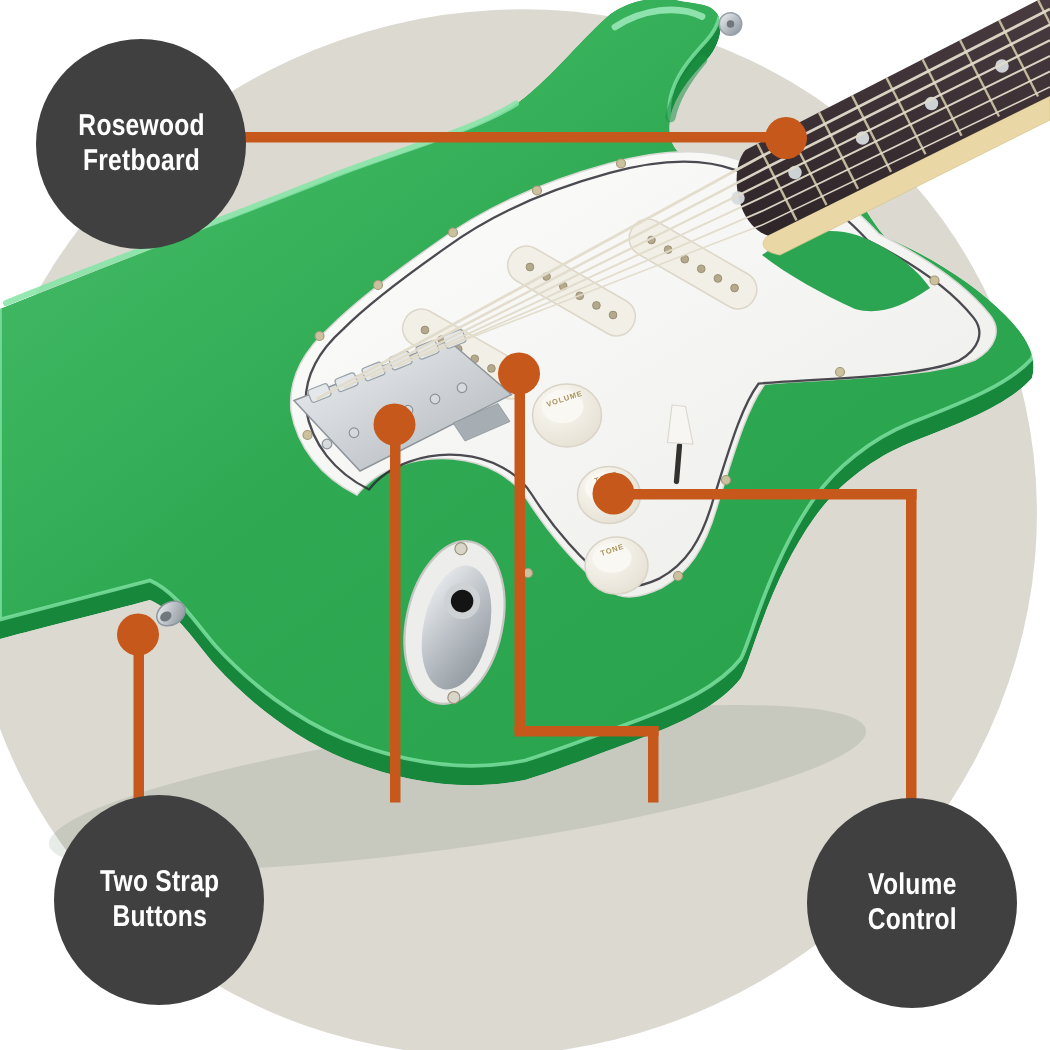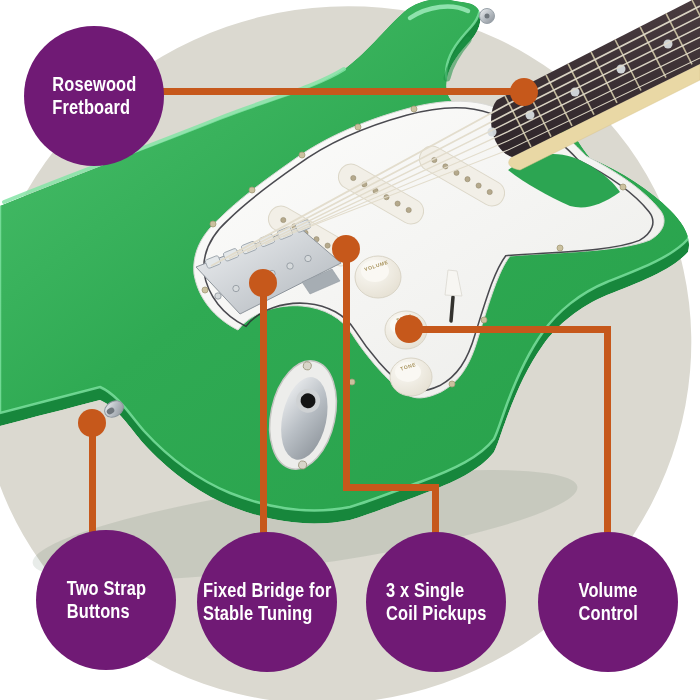--- a/index.html
+++ b/index.html
@@ -1,22 +1,22 @@
 <!DOCTYPE html>
 <html><head>
 <meta charset="utf-8">
 <style>
   html,body{margin:0;padding:0;background:#fff;}
   .stage{position:relative;width:700px;height:700px;background:#ffffff;overflow:hidden;
          font-family:"Liberation Sans",sans-serif;}
   .stage svg{position:absolute;left:0;top:0;}
   .co-line{position:absolute;background:#C6581B;z-index:2;}
   .co-dot{position:absolute;width:28px;height:28px;border-radius:50%;background:#C6581B;z-index:2;}
-  .callout{position:absolute;width:140px;height:140px;border-radius:50%;background:#701a75;
-           display:flex;align-items:center;justify-content:center;z-index:3;}
+  .callout{position:absolute;width:140px;height:140px;border-radius:50%;background:#404040;
+           display:flex;align-items:center;justify-content:center;text-align:center;z-index:3;}
   .callout .txt{transform:scaleX(.82);color:#FFFFFF;font-weight:700;font-size:20px;
                 line-height:1.16;white-space:nowrap;letter-spacing:.2px;}
   .knob-label{font-family:"Liberation Sans",sans-serif;font-size:5px;font-weight:700;
               fill:#A8935C;letter-spacing:.6px;}
 </style>
 </head>
 <body>
 
 <div class="stage">
 
@@ -245,33 +245,21 @@
     </div>
   </div>
 
   <div class="callout" style="left:36px;top:530px;">
     <div class="txt">
       <span>Two Strap</span><br>
       <span>Buttons</span>
     </div>
   </div>
 
-  <div class="callout" style="left:197px;top:532px;">
-    <div class="txt">
-      <span>Fixed Bridge for</span><br>
-      <span>Stable Tuning</span>
-    </div>
-  </div>
-
-  <div class="callout" style="left:366px;top:532px;">
-    <div class="txt">
-      <span>3 x Single</span><br>
-      <span>Coil Pickups</span>
-    </div>
-  </div>
+
 
   <div class="callout" style="left:538px;top:532px;">
     <div class="txt">
       <span>Volume</span><br>
       <span>Control</span>
     </div>
   </div>
 
 </div>
 

